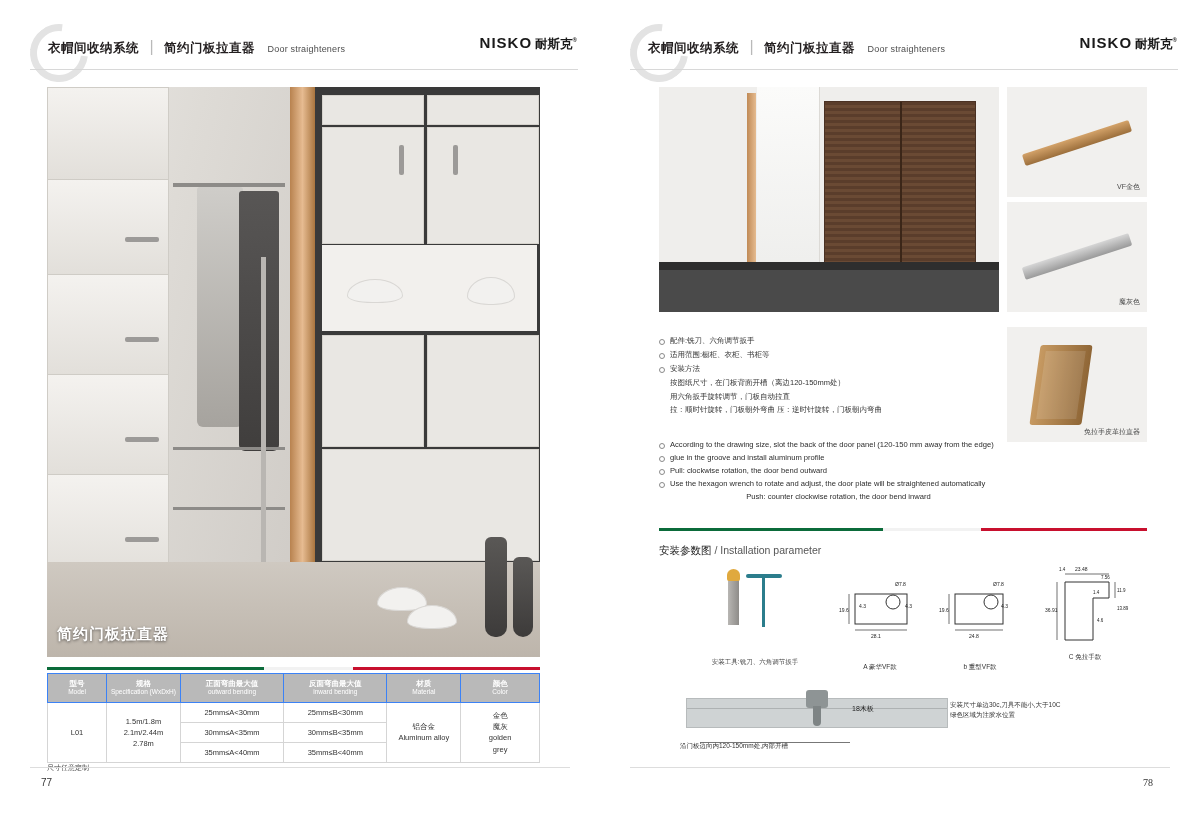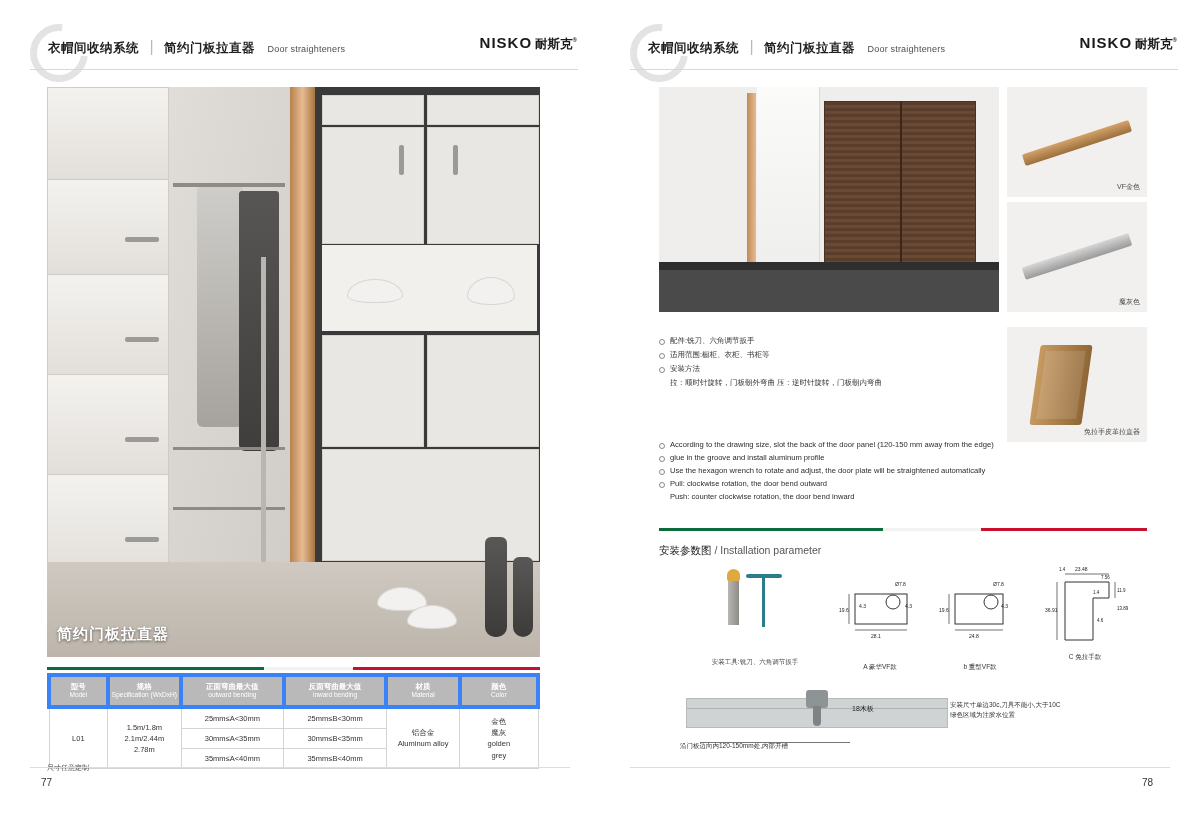--- a/index.html
+++ b/index.html
@@ -49,32 +49,32 @@
   .shoe{position:absolute;background:#f2f1ef;border-radius:50% 50% 45% 45%/70% 70% 30% 30%;border:1px solid #d9d7d4;}
   .vase{position:absolute;background:linear-gradient(180deg,#5a5856,#3d3b3a);border-radius:6px 6px 10px 10px;}
 
   
   .tbl-wrap{position:absolute;left:47px;top:667px;width:493px;}
   .accent-bar{position:absolute;left:0;top:0;width:493px;height:3px;background:#c8102e;}
   .accent-bar .g{position:absolute;left:0;top:0;width:44%;height:3px;background:#0b6b3a;}
   .accent-bar .w{position:absolute;left:44%;top:0;width:18%;height:3px;background:#f2f2f2;}
   table.spec{border-collapse:collapse;width:493px;margin-top:6px;font-size:7.5px;}
   table.spec th{
-    background:#b9b9b9;color:#fff;font-weight:bold;border:4px solid #3b82f6;
+    background:#b9b9b9;color:#fff;font-weight:bold;border:1px solid #3b82f6;
     padding:5px 2px;line-height:1.25;text-align:center;
   }
   table.spec th .en{display:block;font-weight:normal;font-size:6.5px;}
   table.spec td{
     border:1px solid #d5d5d5;text-align:center;padding:4px 2px;color:#333;line-height:1.5;
     background:#fff;font-size:7.5px;
   }
   .note{position:absolute;left:47px;top:763px;font-size:7px;color:#444;}
   .pagenum{position:absolute;bottom:32px;font-size:10px;color:#333;}
   .pagenum.l{left:41px;}
-  .pagenum.r{right:47px;}
+  .pagenum.r{right:47px;font-family:Liberation Serif, serif;}
   .footrule{position:absolute;left:30px;right:30px;bottom:52px;height:1px;background:#ddd;}
 
   
   .rp-main{position:absolute;left:659px;top:87px;width:340px;height:225px;background:#efeeec;overflow:hidden;}
   .rp-door{position:absolute;left:165px;top:14px;width:150px;height:185px;
       background:repeating-linear-gradient(180deg,#5a3d2b,#5a3d2b 3px,#6a4a34 3px,#6a4a34 6px);
       border:1px solid #4a3123;}
   .rp-door .split{position:absolute;left:50%;top:0;width:2px;height:100%;background:#3b2618;}
   .rp-white{position:absolute;left:98px;top:0;width:62px;height:215px;background:linear-gradient(180deg,#fbfbfa,#ececea);border-right:1px solid #dcdad6;}
   .rp-edge{position:absolute;left:88px;top:6px;width:9px;height:200px;background:linear-gradient(90deg,#c08a56,#e5bb90);}
@@ -92,21 +92,21 @@
 
   .bullets{position:absolute;left:659px;top:334px;width:330px;font-size:7.5px;color:#333;line-height:1.85;}
   .bullets .b{position:relative;padding-left:11px;}
   .bullets .b:before{content:"";position:absolute;left:0;top:5px;width:4px;height:4px;border:1px solid #8a8a8a;border-radius:50%;}
   .bullets .sub{padding-left:11px;}
 
   .inst{position:absolute;left:659px;top:438px;width:348px;}
   .inst h4{margin:0 0 5px 0;font-size:10.5px;font-weight:normal;color:#222;}
   .inst .li{position:relative;padding-left:11px;font-size:7.6px;line-height:1.72;color:#2c2c2c;}
   .inst .li:before{content:"";position:absolute;left:0;top:5px;width:4px;height:4px;border:1px solid #8a8a8a;border-radius:50%;}
-  .inst .li.plain{padding-left:11px;}
+  .inst .li.plain{padding-left:11px;text-align:center;}
   .inst .li.plain:before{display:none;}
 
   .accent2{position:absolute;left:659px;top:528px;width:488px;height:3px;background:#c8102e;}
   .accent2 .g{position:absolute;left:0;top:0;width:46%;height:3px;background:#0b6b3a;}
   .accent2 .w{position:absolute;left:46%;top:0;width:20%;height:3px;background:#f2f2f2;}
 
   .param-title{position:absolute;left:659px;top:544px;font-size:10.5px;color:#222;}
   .param-title .en{color:#555;}
 
   .diag{position:absolute;top:565px;height:100px;}
@@ -305,28 +305,30 @@
   <div class="prof-c">
       <div class="inner"></div>
     </div>
   <div class="lbl">免拉手皮革拉直器</div>
 </div>
 
 <div class="bullets">
   <div class="b">配件:铣刀、六角调节扳手</div>
   <div class="b">适用范围:橱柜、衣柜、书柜等</div>
   <div class="b">安装方法</div>
+  <div class="sub">按图纸尺寸，在门板背面开槽（离边120-150mm处）</div>
+  <div class="sub">用六角扳手旋转调节，门板自动拉直</div>
   <div class="sub">拉：顺时针旋转，门板朝外弯曲    压：逆时针旋转，门板朝内弯曲</div>
 </div>
 
 <div class="inst">
   <div class="li">According to the drawing size, slot the back of the door panel (120-150 mm away from the edge)</div>
   <div class="li">glue in the groove and install aluminum profile</div>
+  <div class="li">Pull: clockwise rotation, the door bend outward</div>
   <div class="li">Use the hexagon wrench to rotate and adjust,  the door plate will be straightened automatically</div>
-  <div class="li">Pull: clockwise rotation, the door bend outward</div>
   <div class="li plain">Push: counter clockwise rotation, the door bend inward</div>
 </div>
 
 <div class="accent2">
   <div class="g"></div>
   <div class="w"></div>
 </div>
 
 <div class="param-title">
   <span>安装参数图</span>

